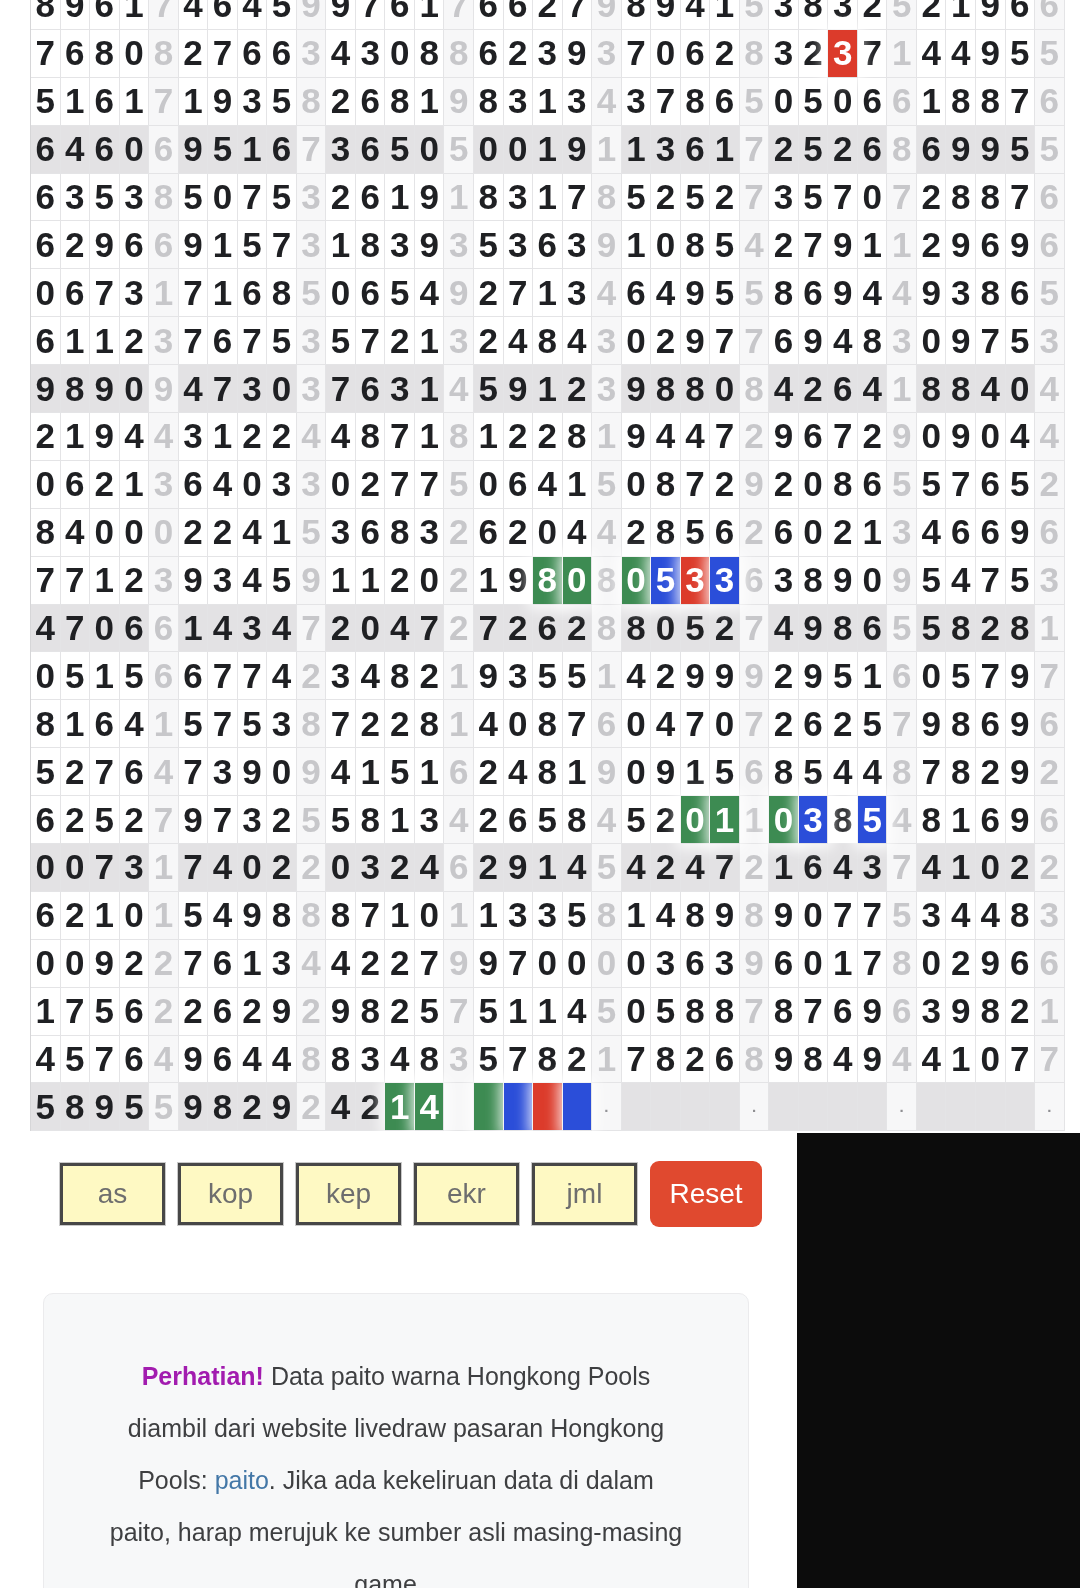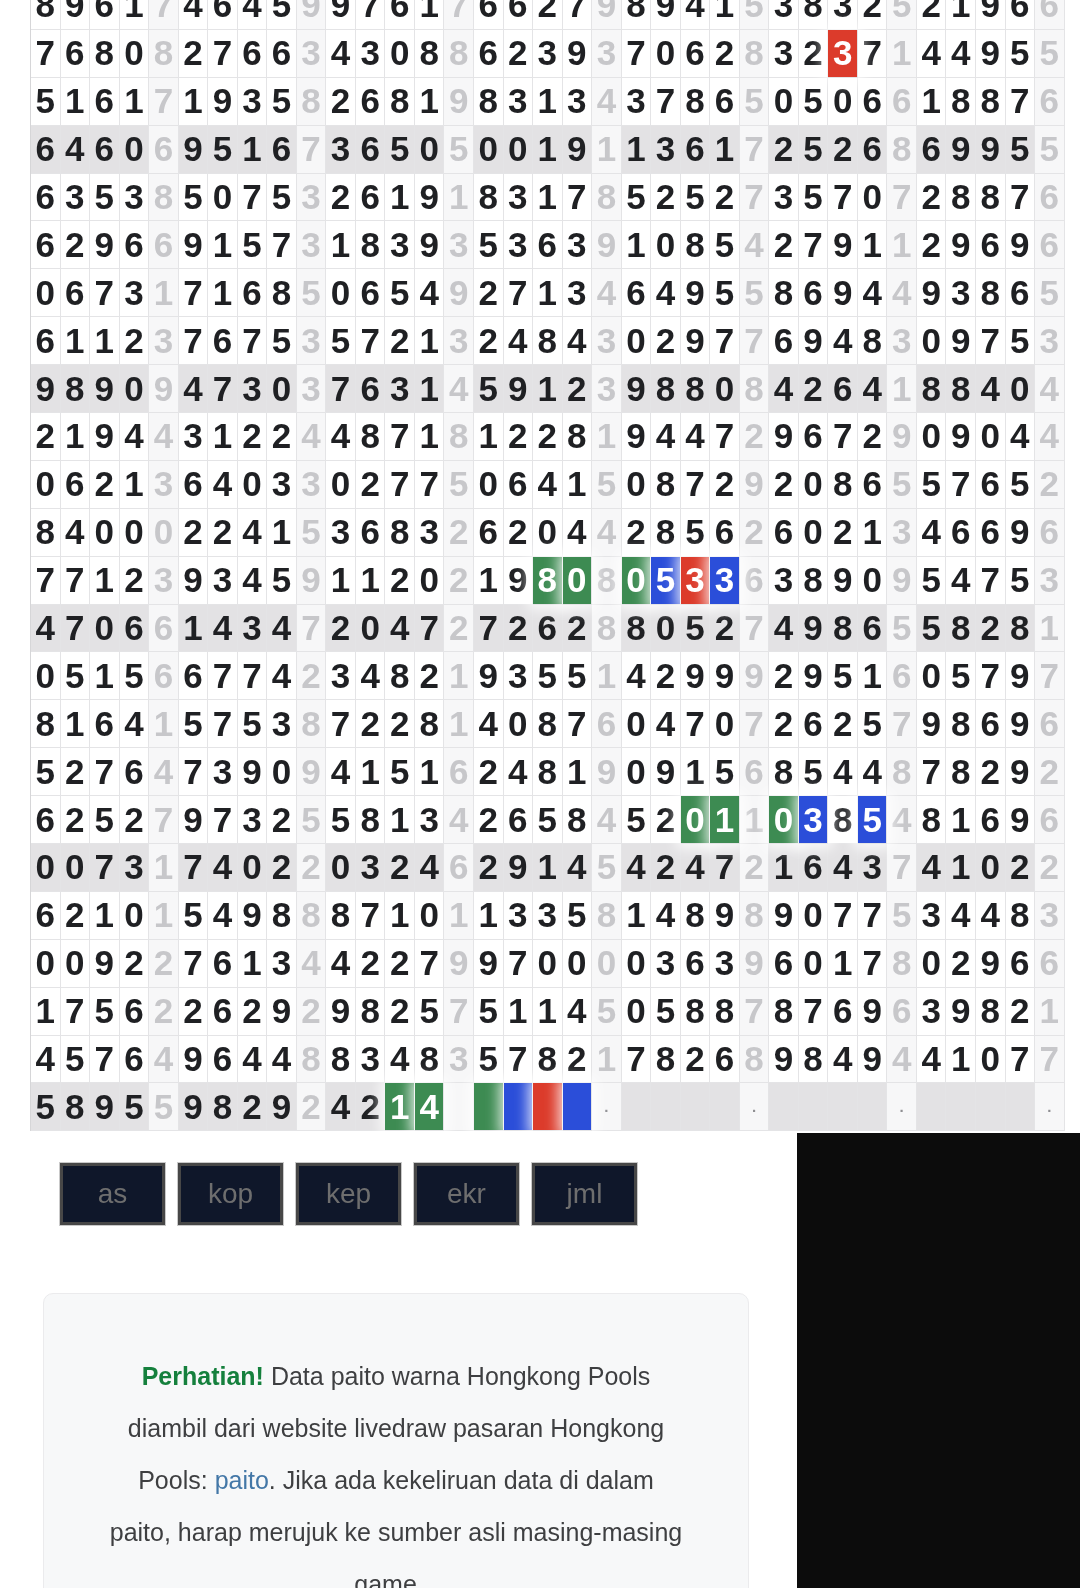--- a/index.html
+++ b/index.html
@@ -31,37 +31,37 @@
   .hl-g{background:var(--green,#3d8b52)}
   .hl-b{background:var(--blue,#2b4ed9)}
   .hl-r{background:var(--red,#dc3b2b)}
   .cell.dotc{font-size:15px;color:#8f8f92}
   
   .toolbar{
     position:absolute;left:60px;top:1161px;height:66px;
     display:flex;align-items:center;gap:13px;
   }
   .fbtn{
-    width:105px;height:62px;background:#0f172a;
+    width:105px;height:62px;background:#fef9c3;
     border:3px solid #474747;box-shadow:0 0 0 1px #c9c9c9;
     color:#6e6e6e;font-size:28px;font-family:inherit;cursor:pointer;
   }
   .reset{
     width:112px;height:66px;background:var(--reset,#e0492f);
     border:none;border-radius:9px;color:#fff;font-size:28px;
     font-family:inherit;cursor:pointer;
   }
   
   .notice{
     position:absolute;left:43px;top:1293px;width:706px;height:400px;
     background:#f7f8f9;border:1px solid #ebebed;border-radius:10px;
     box-sizing:border-box;padding:56px 64px 0;
   }
   .notice p{margin:0;font-size:25px;line-height:52px;color:#3e3f41;text-align:center}
-  .notice b{color:#15803d}
+  .notice b{color:#a21caf}
   .link{color:var(--link,#4377a7);text-decoration:none;cursor:pointer}
   
   .adpanel{
     position:absolute;left:797px;top:1133px;width:283px;height:455px;
     background:#0c0c0c;
   }
 </style>
 </head>
 <body>
 
@@ -955,19 +955,20 @@
       <div class="cell l dotc">.</div>
     </div>
   </div>
 
 <div class="toolbar">
   <button class="fbtn">as</button>
     <button class="fbtn">kop</button>
     <button class="fbtn">kep</button>
     <button class="fbtn">ekr</button>
     <button class="fbtn">jml</button>
+    <button class="reset">Reset</button>
 </div>
 
 <div class="notice">
   <p><b>Perhatian!</b><span> Data paito warna Hongkong Pools diambil dari website livedraw pasaran Hongkong Pools: </span><a class="link" href="#">paito</a><span>. Jika ada kekeliruan data di dalam paito, harap merujuk ke sumber asli masing-masing game...</span></p>
 </div>
 
 <div class="adpanel"></div>
 
 </body></html>

